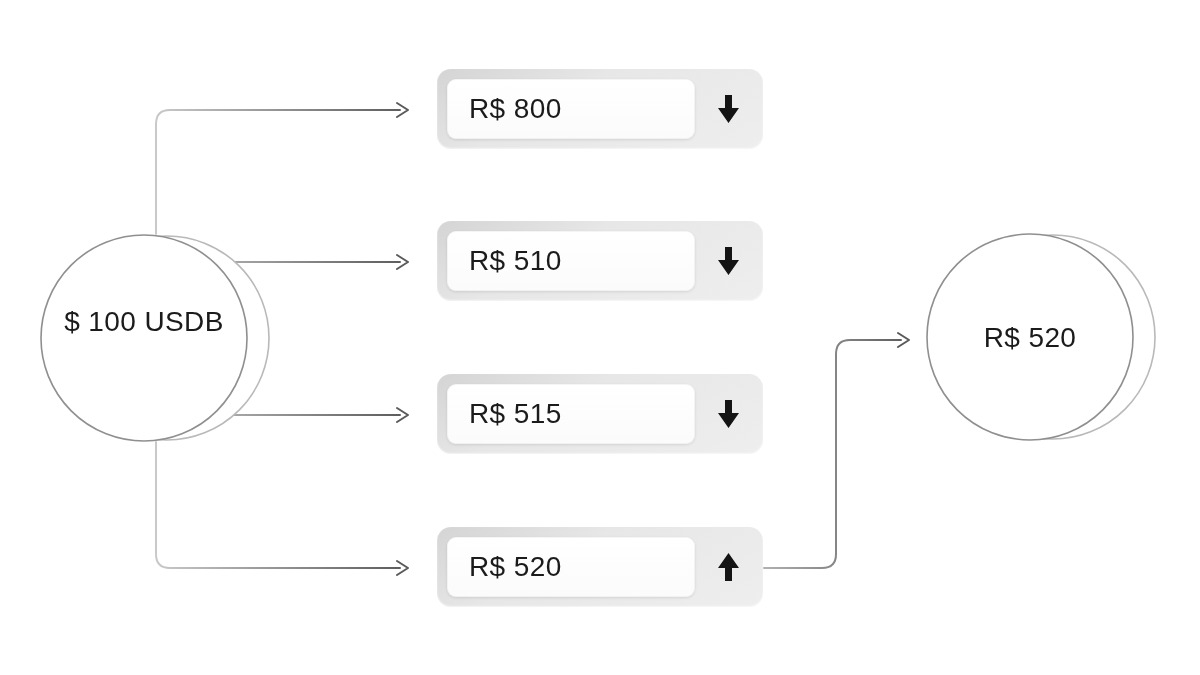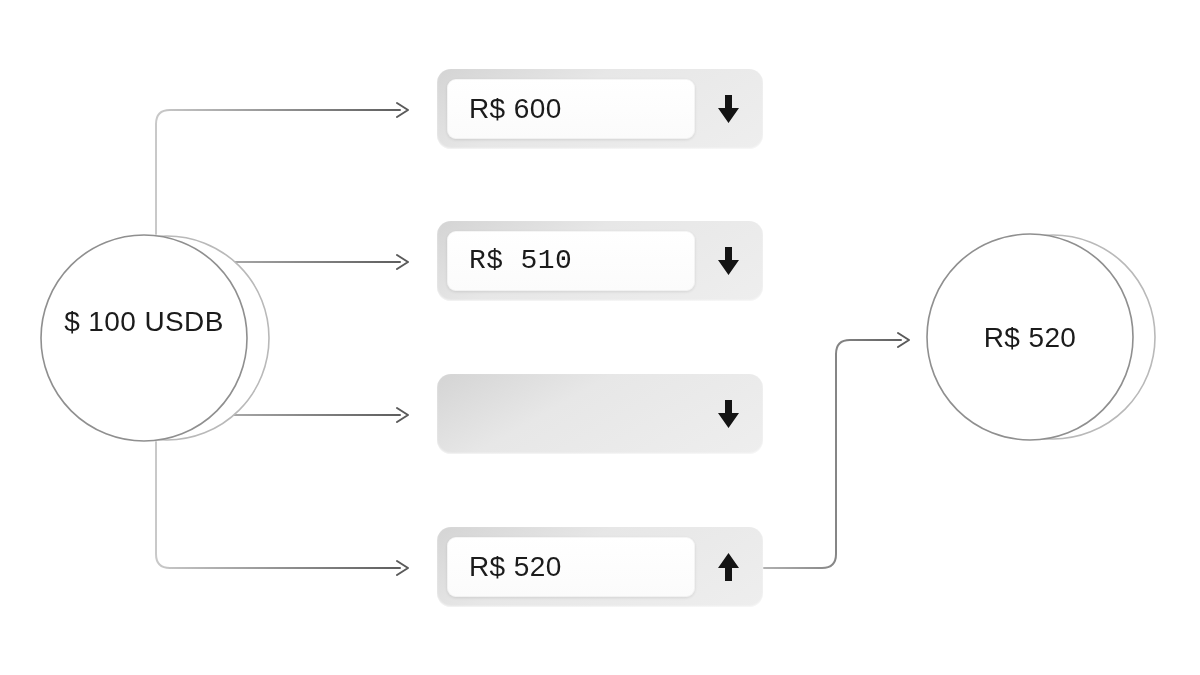--- a/index.html
+++ b/index.html
@@ -38,21 +38,21 @@
   .quote-box {
     position: absolute;
     left: 437px;
     width: 326px;
     height: 80px;
     border-radius: 14px;
     background: linear-gradient(150deg, #d4d4d4 0%, #e7e7e7 38%, #eeeeee 100%);
     box-shadow: inset 0 -1px 2px rgba(255,255,255,0.65);
   }
   .quote-box.q0 { top: 69px;  }
-  .quote-box.q1 { top: 221px; font-family: Liberation Mono, monospace; }
+  .quote-box.q1 { top: 221px; }
   .quote-box.q2 { top: 374px; }
   .quote-box.q3 { top: 527px; }
 
   .quote-field {
     position: absolute;
     left: 10px;
     top: 10px;
     width: 248px;
     height: 60px;
     border-radius: 9px;
@@ -131,41 +131,44 @@
       <circle cx="1053" cy="337" r="102" fill="#ffffff" stroke="#b9b9b9" stroke-width="1.6"></circle>
       <circle cx="1030" cy="337" r="103" fill="#ffffff" stroke="#8f8f8f" stroke-width="1.6"></circle>
     </g>
   </svg>
 
   <div class="coin-label source">$ 100 USDB</div>
   <div class="coin-label result">R$ 520</div>
 
   <div class="quote-box q0">
     <div class="quote-field">
-      <span class="quote-label">R$ 600</span>
+      <span class="quote-label">R$ 800</span>
     </div>
     <span class="dir-icon down">
       <svg viewBox="0 0 21 28" xmlns="http://www.w3.org/2000/svg">
         <path fill="#141414" d="M7 0 H14 V13 H21 L10.5 28 L0 13 H7 Z"></path>
       </svg>
     </span>
   </div>
 
   <div class="quote-box q1">
     <div class="quote-field">
       <span class="quote-label">R$ 510</span>
     </div>
     <span class="dir-icon down">
       <svg viewBox="0 0 21 28" xmlns="http://www.w3.org/2000/svg">
         <path fill="#141414" d="M7 0 H14 V13 H21 L10.5 28 L0 13 H7 Z"></path>
       </svg>
     </span>
   </div>
 
   <div class="quote-box q2">
+    <div class="quote-field">
+      <span class="quote-label">R$ 515</span>
+    </div>
     <span class="dir-icon down">
       <svg viewBox="0 0 21 28" xmlns="http://www.w3.org/2000/svg">
         <path fill="#141414" d="M7 0 H14 V13 H21 L10.5 28 L0 13 H7 Z"></path>
       </svg>
     </span>
   </div>
 
   <div class="quote-box q3">
     <div class="quote-field">
       <span class="quote-label">R$ 520</span>

